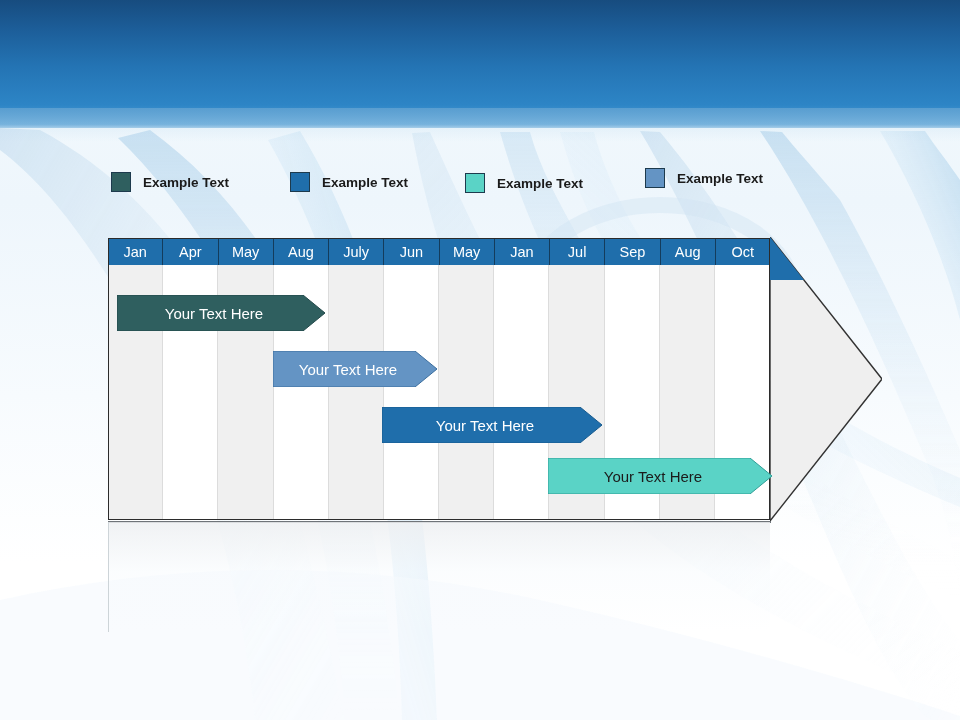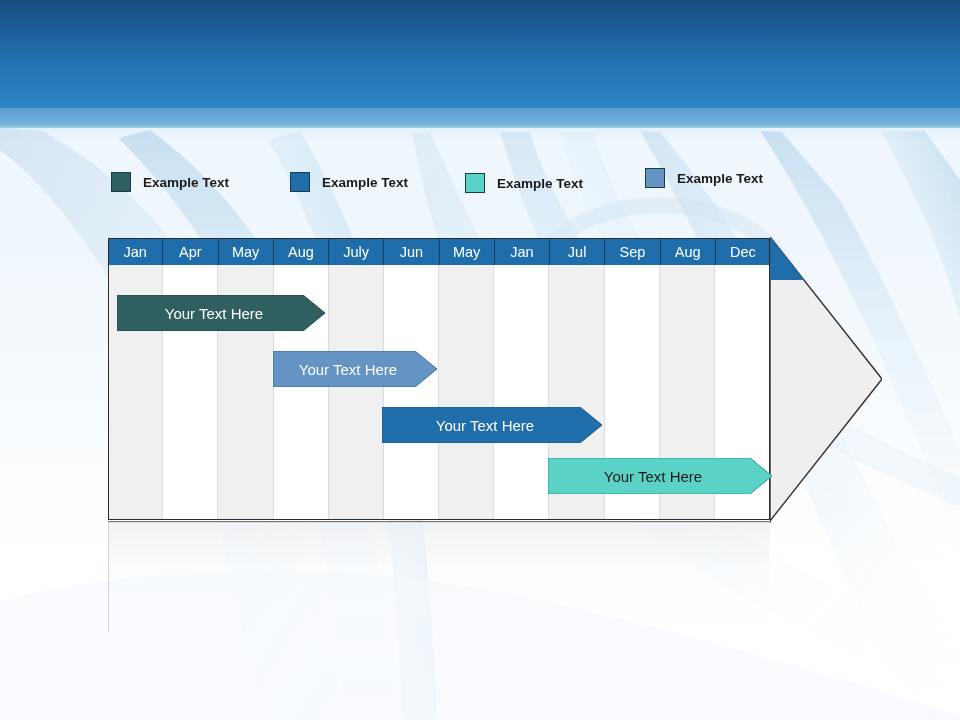--- a/index.html
+++ b/index.html
@@ -310,21 +310,21 @@
       <div class="head-cell">
           <span>Jul</span>
         </div>
       <div class="head-cell">
           <span>Sep</span>
         </div>
       <div class="head-cell">
           <span>Aug</span>
         </div>
       <div class="head-cell">
-          <span>Dec</span>
+          <span>Oct</span>
         </div>
     </div>
 
     <div class="chart-border"></div>
   </div>
 
   <div class="bar" style="left:117px; top:295px; width:208px;">
     <svg width="208" height="36" viewBox="0 0 208 36" preserveAspectRatio="none">
       <polygon points="0,0 186,0 208,18 186,36 0,36" fill="#2f5f5f" stroke="#23494a" stroke-width="1"></polygon>
     </svg>

